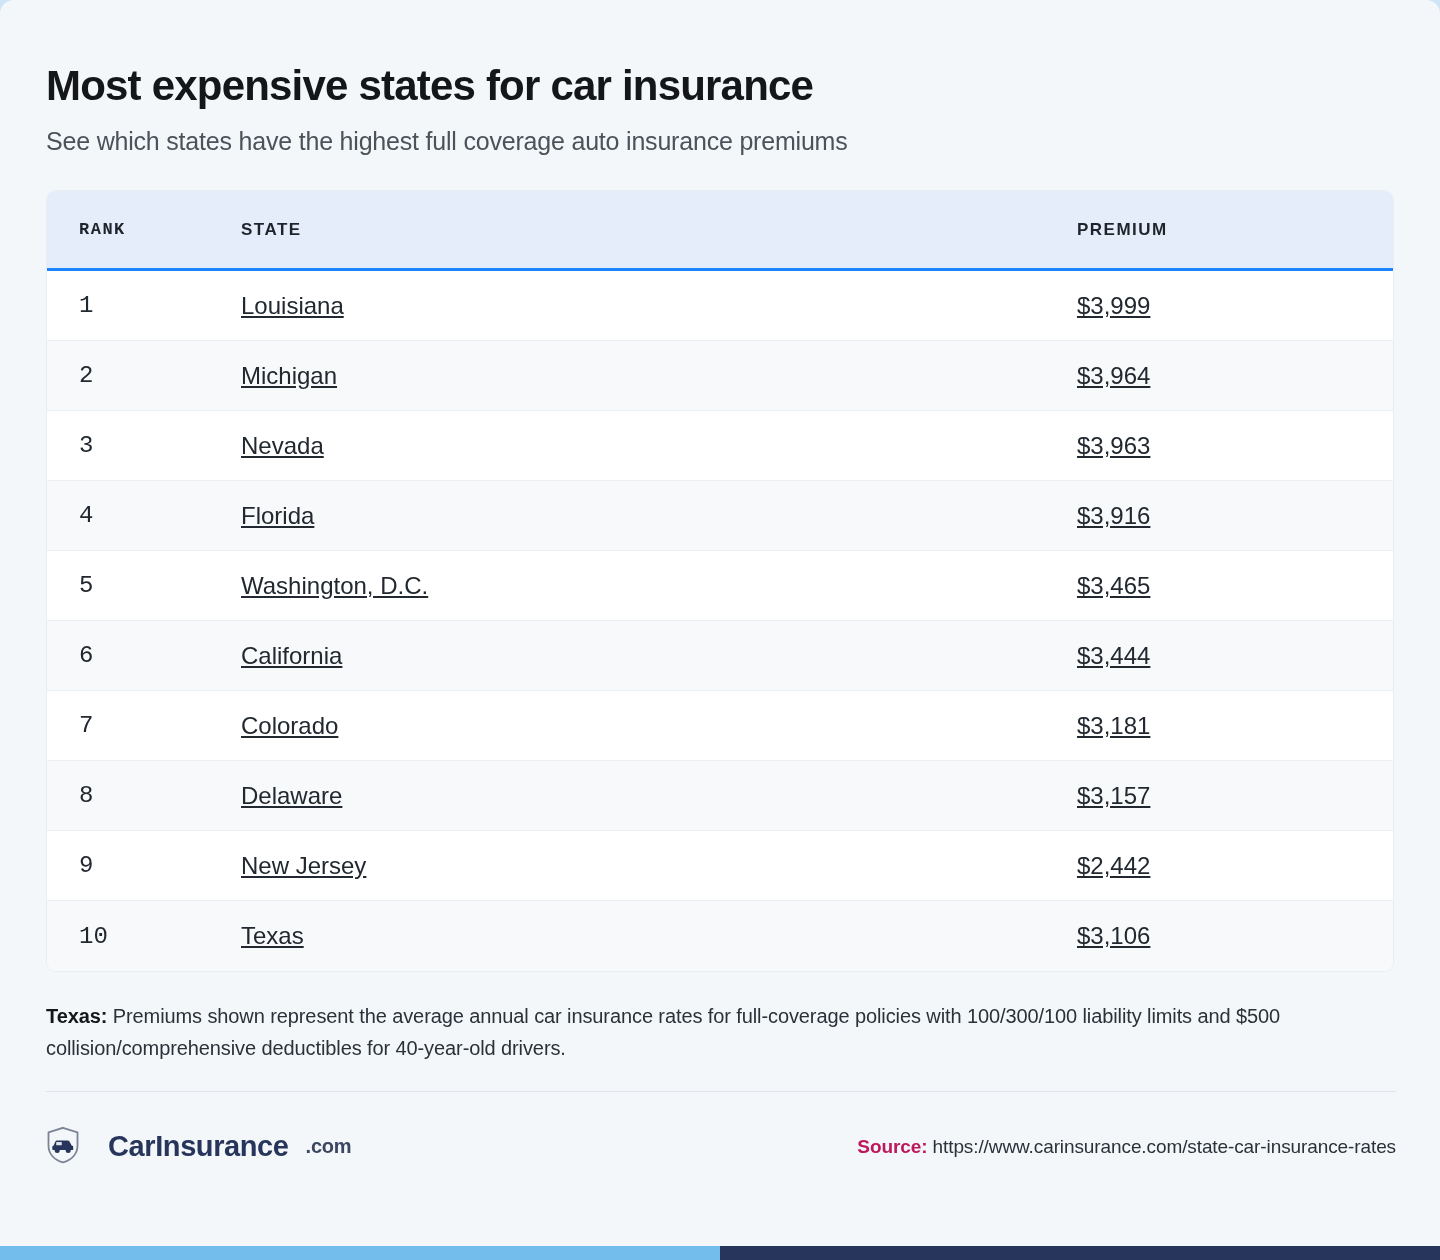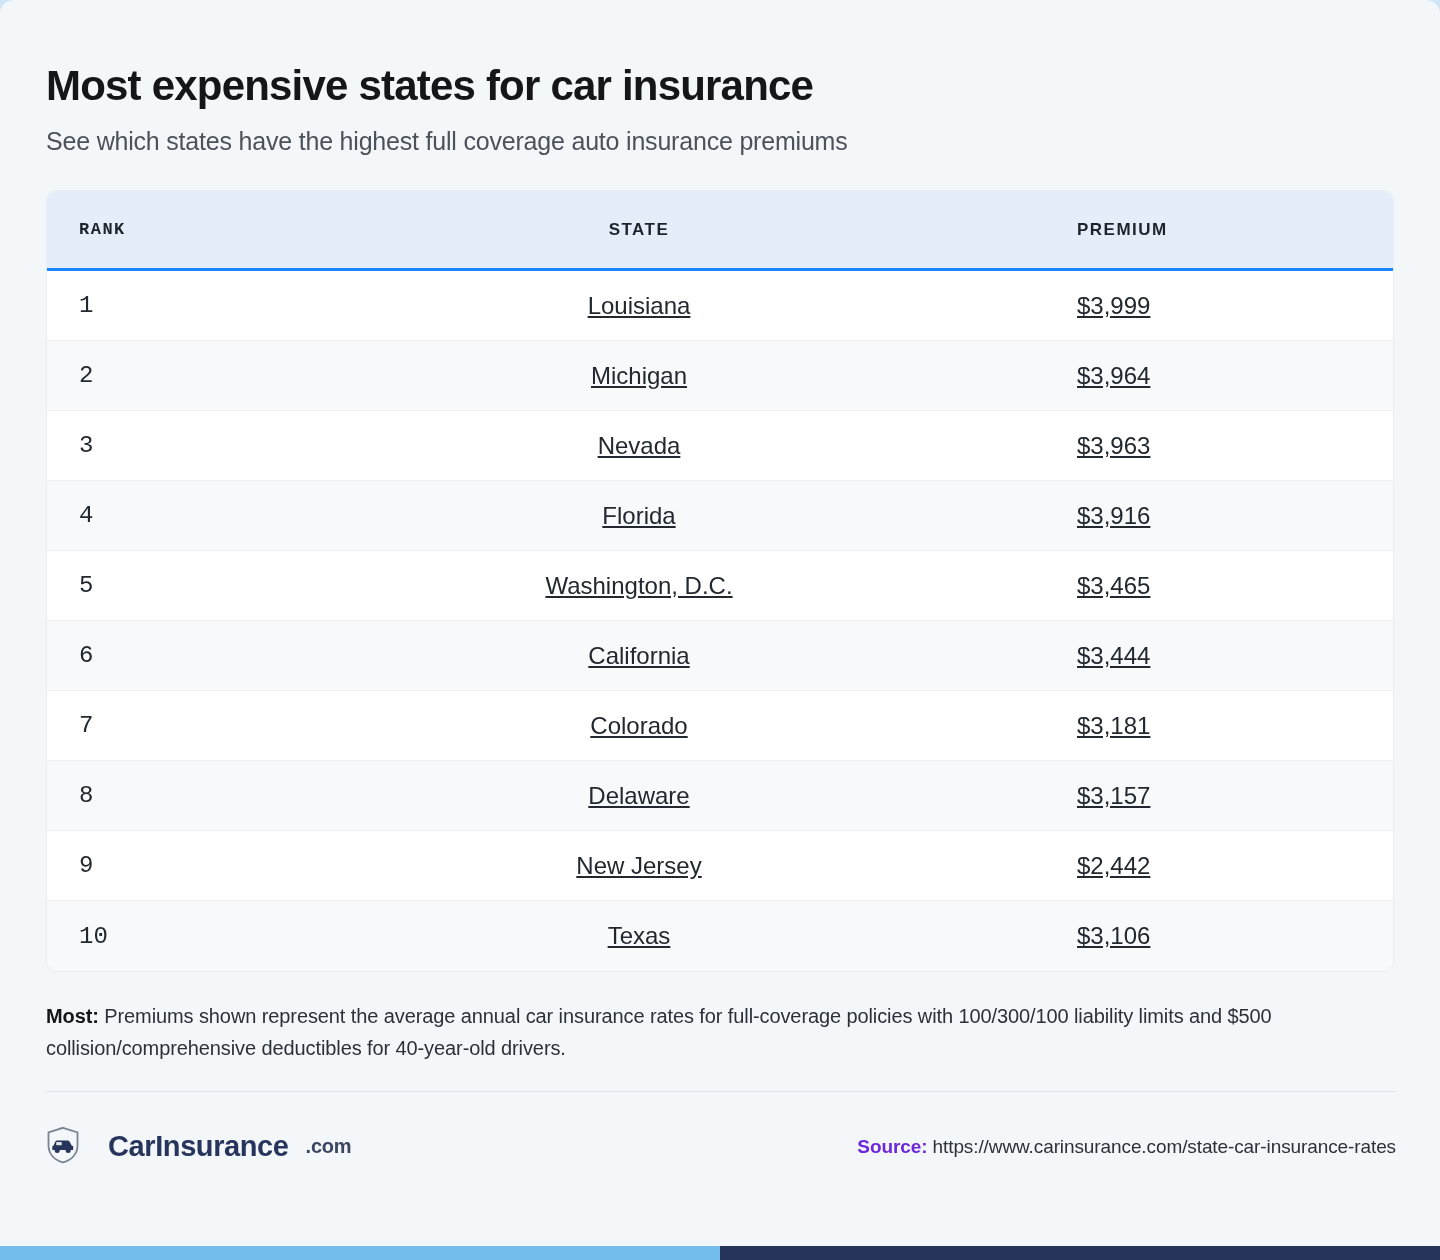--- a/index.html
+++ b/index.html
@@ -74,21 +74,21 @@
   }
   .t-row:last-child { border-bottom: none; }
 
   .t-head {
     height: 80px;
     background: #e4edf9;
     border-bottom: 3px solid #1a85fc;
   }
 
   .c-rank    { width: 190px; padding-left: 32px; font-family: Liberation Mono, monospace; }
-  .c-state   { width: 800px; padding-left: 4px; text-align: center; }
+  .c-state   { width: 800px; padding-left: 4px; }
   .c-premium { flex: 1; padding-left: 40px; }
 
   .t-head .c-rank,
   .t-head .c-state,
   .t-head .c-premium {
     font-size: 17px;
     font-weight: 700;
     letter-spacing: 1.5px;
     color: #1e242b;
   }
@@ -151,21 +151,21 @@
     font-weight: 700;
     color: #3b4660;
     letter-spacing: -0.2px;
   }
 
   #source {
     font-size: 19px;
     color: #2b3138;
     letter-spacing: -0.1px;
   }
-  #source .source-label { font-weight: 700; color: #6d28d9; }
+  #source .source-label { font-weight: 700; color: #be185d; }
 </style>
 </head>
 <body>
 
 <div id="card">
 
   <h1 id="page-title">Most expensive states for car insurance</h1>
   <p id="page-subtitle">See which states have the highest full coverage auto insurance premiums</p>
 
   <div id="rates-table">
@@ -220,21 +220,21 @@
       <div class="c-state">New Jersey</div>
       <div class="c-premium">$2,442</div>
     </div>
     <div class="t-row t-body-row even">
       <div class="c-rank">10</div>
       <div class="c-state">Texas</div>
       <div class="c-premium">$3,106</div>
     </div>
   </div>
 
-  <p id="note"><span class="note-label">Most:</span><span> Premiums shown represent the average annual car insurance rates for full-coverage policies with 100/300/100 liability limits and $500 collision/comprehensive deductibles for 40-year-old drivers.</span></p>
+  <p id="note"><span class="note-label">Texas:</span><span> Premiums shown represent the average annual car insurance rates for full-coverage policies with 100/300/100 liability limits and $500 collision/comprehensive deductibles for 40-year-old drivers.</span></p>
 
   <div id="footer-divider"></div>
 
   <div id="footer">
     <div id="brand">
       <span>
         <svg width="34" height="38" viewBox="0 0 34 38" xmlns="http://www.w3.org/2000/svg">
           <path d="M17 1.8 L31.5 6.3 L31.5 19.5 C31.5 28.2 25.2 34 17 36.4 C8.8 34 2.5 28.2 2.5 19.5 L2.5 6.3 Z" fill="none" stroke="#7b8495" stroke-width="1.8"></path>
           <path d="M7.5 19.8 L9.4 15.5 C9.7 14.8 10.3 14.4 11.1 14.4 L21.6 14.4 C22.4 14.4 23.1 14.8 23.5 15.5 L25.8 19.8 L26.3 19.8 C26.8 19.8 27.2 20.2 27.2 20.7 L27.2 23.2 C27.2 23.7 26.8 24.1 26.3 24.1 L7.2 24.1 C6.7 24.1 6.3 23.7 6.3 23.2 L6.3 20.7 C6.3 20.2 6.7 19.8 7.2 19.8 Z" fill="#27355c"></path>
           <circle cx="11.2" cy="24.4" r="2.5" fill="#27355c"></circle>

